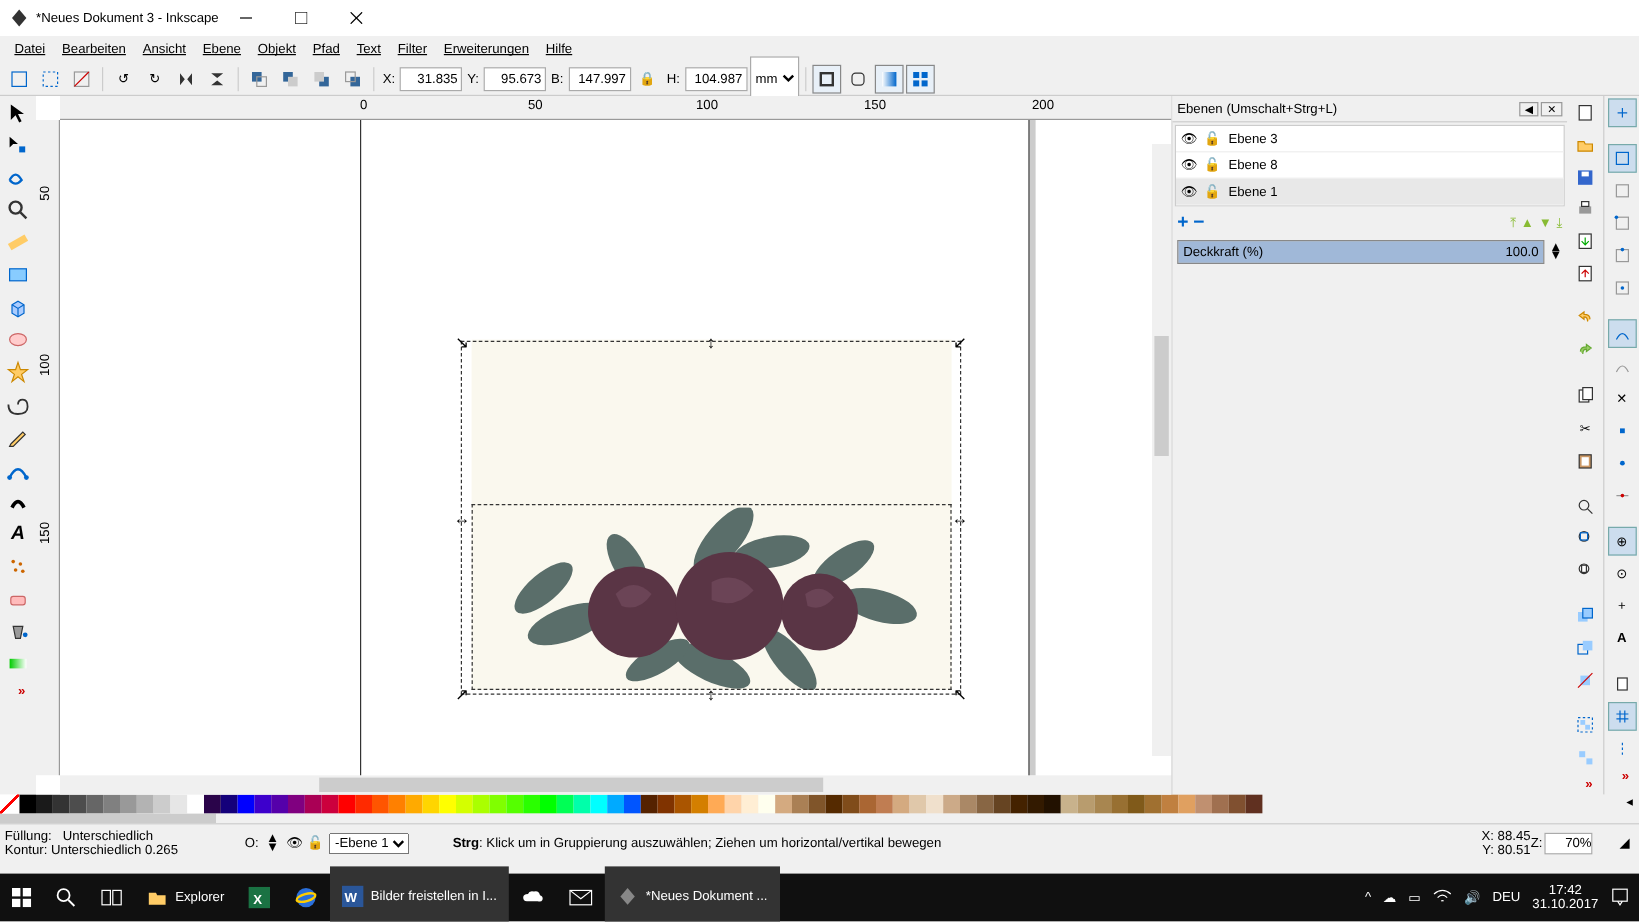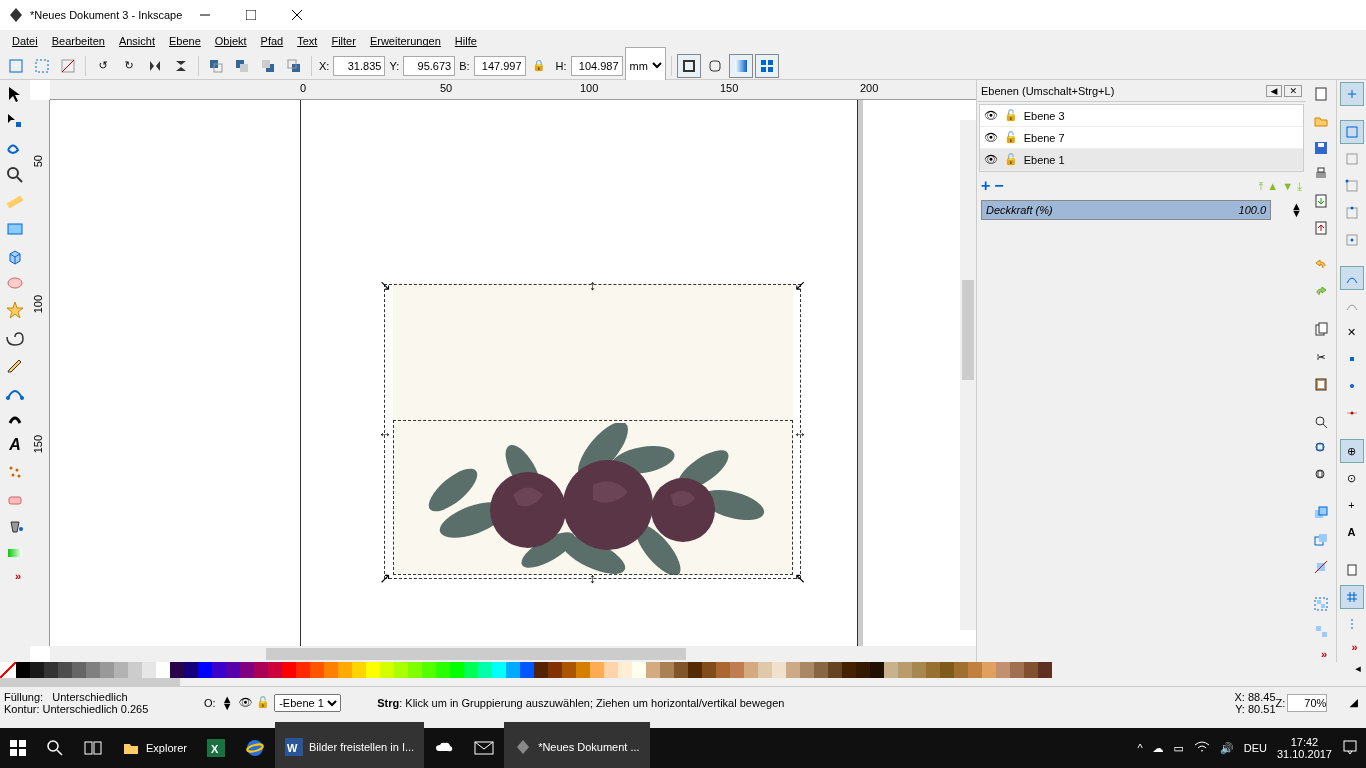--- a/index.html
+++ b/index.html
@@ -35,21 +35,21 @@
 .scroll-h-track { flex: 1; height: 12px; background: #f0f0f0; position: relative; margin: 0 16px; }
 .scroll-h-thumb { position: absolute; top: 0; bottom: 0; left: 200px; width: 420px; background: #ccc; }
 .right-docks { width: 330px; background: #f0f0f0; border-left: 1px solid #ccc; display: flex; flex-direction: column; }
 .dock-header { height: 22px; background: #f0f0f0; border-bottom: 1px solid #ccc; display: flex; align-items: center; padding: 0 4px; }
 .layers-list { background: #fff; border: 1px solid #ccc; margin: 2px; }
 .layer-row { height: 22px; display: flex; align-items: center; padding: 0 4px; gap: 6px; border-bottom: 1px solid #eee; }
 .layer-row.sel { background: #e8e8e8; }
 .layers-toolbar { height: 24px; display: flex; align-items: center; padding: 0 4px; gap: 4px; }
 .layers-prop { display: flex; align-items: center; padding: 2px 4px; gap: 6px; }
 .layers-prop select { flex: 1; height: 20px; }
-.opacity-row { display: flex; align-items: center; padding: 2px 4px; gap: 20px; font-style: italic; }
+.opacity-row { display: flex; align-items: center; padding: 2px 4px; gap: 4px; }
 .opacity-slider { flex: 1; height: 20px; background: linear-gradient(to right, #a0b8d8, #a0b8d8); border: 1px solid #888; padding: 0 4px; display:flex; justify-content:space-between; align-items:center;}
 .toolbar-right { width: 30px; background: #f0f0f0; display: flex; flex-direction: column; align-items: center; padding-top: 2px; gap: 3px; }
 .toolbar-right2 { width: 30px; background: #f0f0f0; display: flex; flex-direction: column; align-items: center; padding-top: 2px; gap: 3px; border-left: 1px solid #ccc;}
 .palette-row { height: 16px; display: flex; }
 .palette-none { width: 16px; height: 16px; background: #fff; position: relative; }
 .palette-none::after { content:''; position:absolute; top:0;left:0;right:0;bottom:0; background: linear-gradient(to bottom right, transparent 45%, red 45%, red 55%, transparent 55%);}
 .palette-scroll { height: 8px; background: #f0f0f0; }
 .palette-scroll-thumb { width: 180px; height: 8px; background: #ccc; }
 .swatch { width: 14px; height: 16px; }
 .statusbar { height: 32px; background: #f0f0f0; border-top: 1px solid #ccc; display: flex; align-items: center; padding: 0 4px; font-size: 10px; }
@@ -391,21 +391,21 @@
     </div>
     <div class="layers-list">
       <div class="layer-row">
         <span>👁</span>
         <span>🔓</span>
         <span>Ebene 3</span>
       </div>
       <div class="layer-row">
         <span>👁</span>
         <span>🔓</span>
-        <span>Ebene 7</span>
+        <span>Ebene 8</span>
       </div>
       <div class="layer-row sel">
         <span>👁</span>
         <span>🔓</span>
         <span>Ebene 1</span>
       </div>
     </div>
     <div class="layers-toolbar">
       <span style="color:#06c;font-size:16px;font-weight:bold">+</span>
       <span style="color:#06c;font-size:16px;font-weight:bold">−</span>

